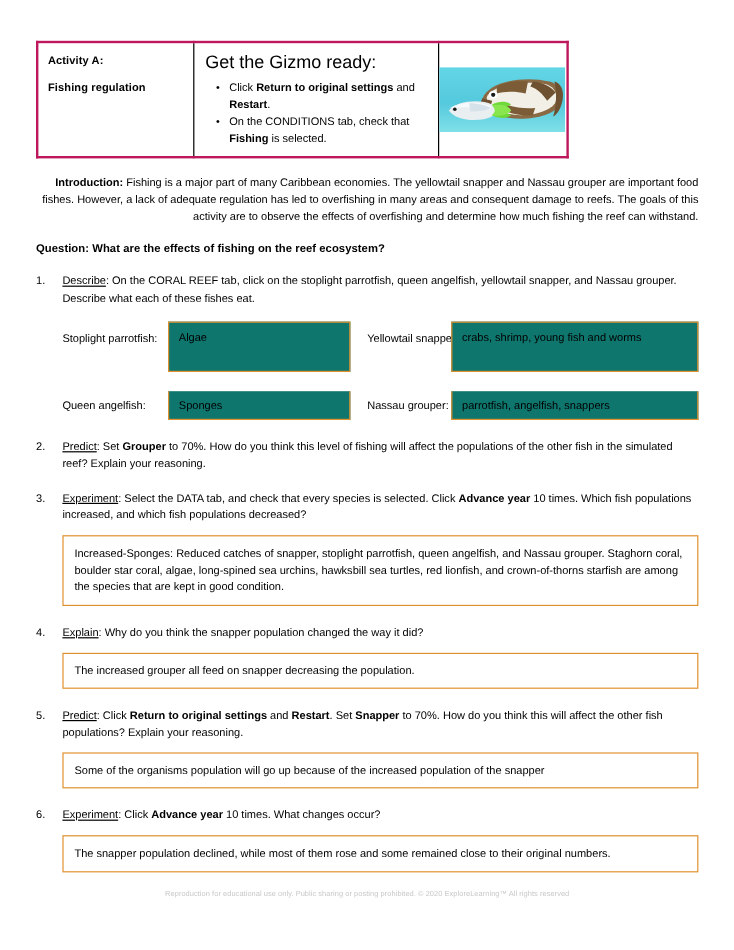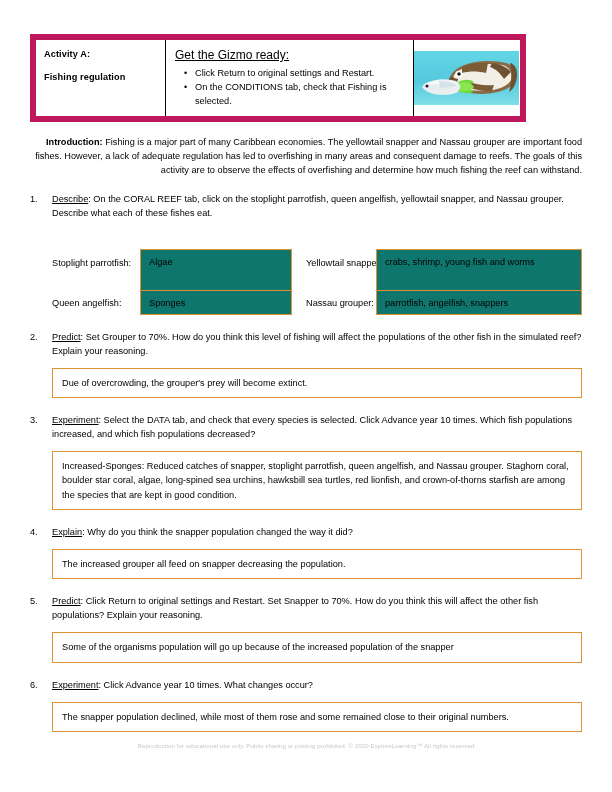--- a/index.html
+++ b/index.html
@@ -25,23 +25,23 @@
   .content {
     position: absolute;
     left: 30px;
     top: 34px;
     width: 552px;
   }
 
   
   .activity-table {
     border-collapse: collapse;
-    width: 496px;
+    width: 444px;
     table-layout: fixed;
-    border: 6px solid #be185d;
+    border: 2px solid #be185d;
   }
   .activity-table td {
     border: 1px solid #000;
     vertical-align: top;
     padding: 0;
   }
   .act-label-cell {
     width: 113px;
     padding: 9px 8px 9px 8px !important;
   }
@@ -49,23 +49,22 @@
     font-size: 9.2px;
     font-weight: bold;
     line-height: 1.28;
     letter-spacing: .1px;
   }
   .act-label-line.second { margin-top: 11px; }
   .act-body-cell {
     padding: 7px 8px 7px 9px !important;
   }
   .act-body-head {
-    font-size: 12px;
+    font-size: 15px;
     line-height: 1.35;
-    text-decoration: underline;
   }
   .act-bullets {
     margin: 4px 0 0 0;
     padding: 0 0 0 20px;
     list-style: none;
   }
   .act-bullets li {
     font-size: 9.2px;
     line-height: 1.52;
     position: relative;
@@ -110,46 +109,46 @@
     font-size: 9.2px;
     line-height: 1.53;
   }
   .item .num {
     width: 22px;
     flex: 0 0 22px;
     font-size: 9.2px;
   }
   .item .body { flex: 1 1 auto; }
   .u { text-decoration: underline; margin-top: 24px; }
-  .b { font-weight: normal; }
+  .b { font-weight: bold; }
 
   
   .answer-box {
     margin-left: 22px;
     margin-top: 10px;
     border: 1.3px solid #e0912f;
     background: #ffffff;
     padding: 7px 9px 7px 9px;
     font-size: 9.2px;
     line-height: 1.55;
     box-sizing: border-box;
     width: 530px;
   }
   .answer-box.tall { min-height: 47px; }
   .answer-box.short { min-height: 20px; }
 
   
   .diet-grid {
     margin-left: 22px;
-    margin-top: 28px;
+    margin-top: 12px;
     width: 530px;
     display: grid;
     grid-template-columns: 88px 152px 14px 70px 1fr;
     grid-template-rows: 42px 24px;
-    row-gap: 0px;
+    row-gap: 16px;
     align-items: start;
   }
   .diet-label {
     font-size: 9.2px;
     line-height: 1.5;
     padding-top: 8px;
     white-space: nowrap;
   }
   .diet-label.r2 { padding-top: 6px; }
   .diet-cell {
@@ -229,20 +228,21 @@
           </svg>
         </td>
       </tr>
     </tbody>
       </table>
 
     <div class="para">
       <b>Introduction:</b><span> Fishing is a major part of many Caribbean economies. The yellowtail snapper and Nassau grouper are important food fishes. However, a lack of adequate regulation has led to overfishing in many areas and consequent damage to reefs. The goals of this activity are to observe the effects of overfishing and determine how much fishing the reef can withstand.</span>
     </div>
 
+    <div class="qline">Question: What are the effects of fishing on the reef ecosystem?</div>
 
     <div class="item">
       <div class="num">1.</div>
       <div class="body">
         <span class="u">Describe</span><span>: On the CORAL REEF tab, click on the stoplight parrotfish, queen angelfish, yellowtail snapper, and Nassau grouper. Describe what each of these fishes eat.</span>
       </div>
     </div>
 
     <div class="diet-grid">
       <div class="diet-label">Stoplight parrotfish:</div>
@@ -257,21 +257,20 @@
       <div class="diet-label r2">Nassau grouper:</div>
       <div class="diet-cell r2c2">parrotfish, angelfish, snappers</div>
     </div>
 
     <div class="item">
       <div class="num">2.</div>
       <div class="body">
         <span class="u">Predict</span><span id="prompt-1"><span>: Set </span><span class="b">Grouper</span><span> to 70%. How do you think this level of fishing will affect the populations of the other fish in the simulated reef? Explain your reasoning.</span></span>
       </div>
     </div>
-    <div class="answer-box short">Due of overcrowding, the grouper's prey will become extinct.</div>
 
     <div class="item">
       <div class="num">3.</div>
       <div class="body">
         <span class="u">Experiment</span><span id="prompt-2"><span>: Select the DATA tab, and check that every species is selected. Click </span><span class="b">Advance year</span><span> 10 times. Which fish populations increased, and which fish populations decreased?</span></span>
       </div>
     </div>
     <div class="answer-box tall">Increased-Sponges: Reduced catches of snapper, stoplight parrotfish, queen angelfish, and Nassau grouper. Staghorn coral, boulder star coral, algae, long-spined sea urchins, hawksbill sea turtles, red lionfish, and crown-of-thorns starfish are among the species that are kept in good condition.</div>
 
     <div class="item">

